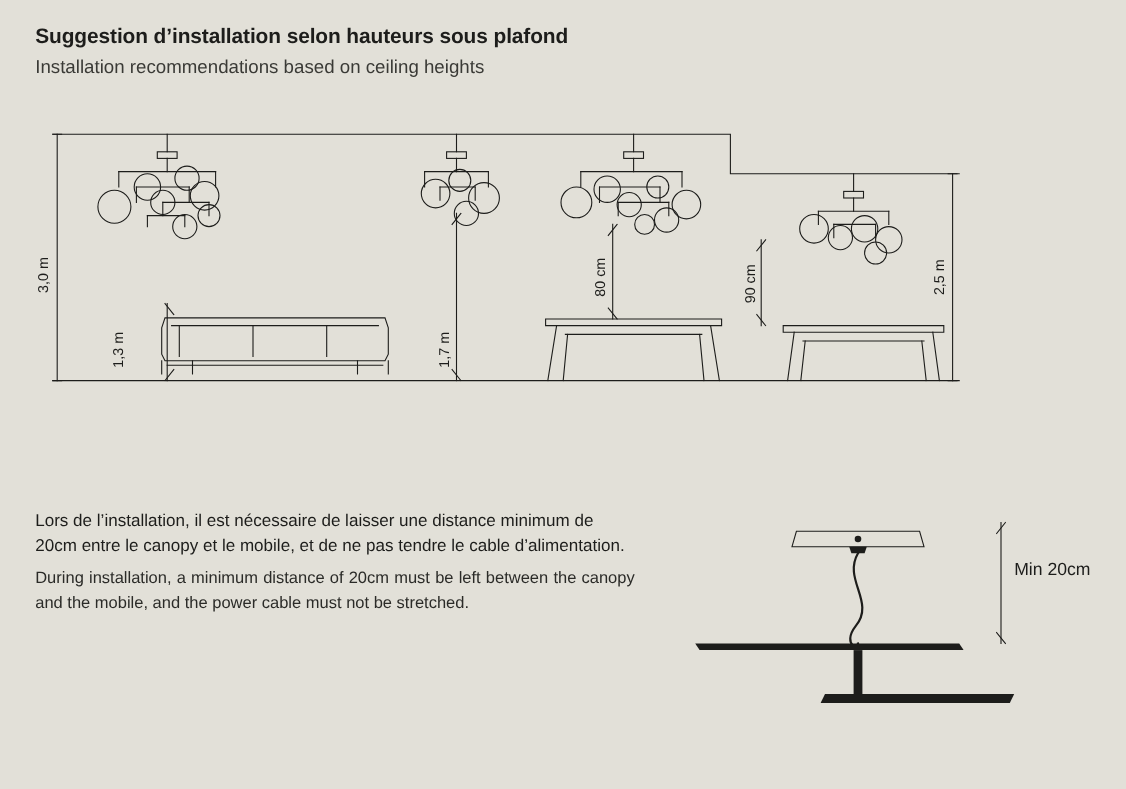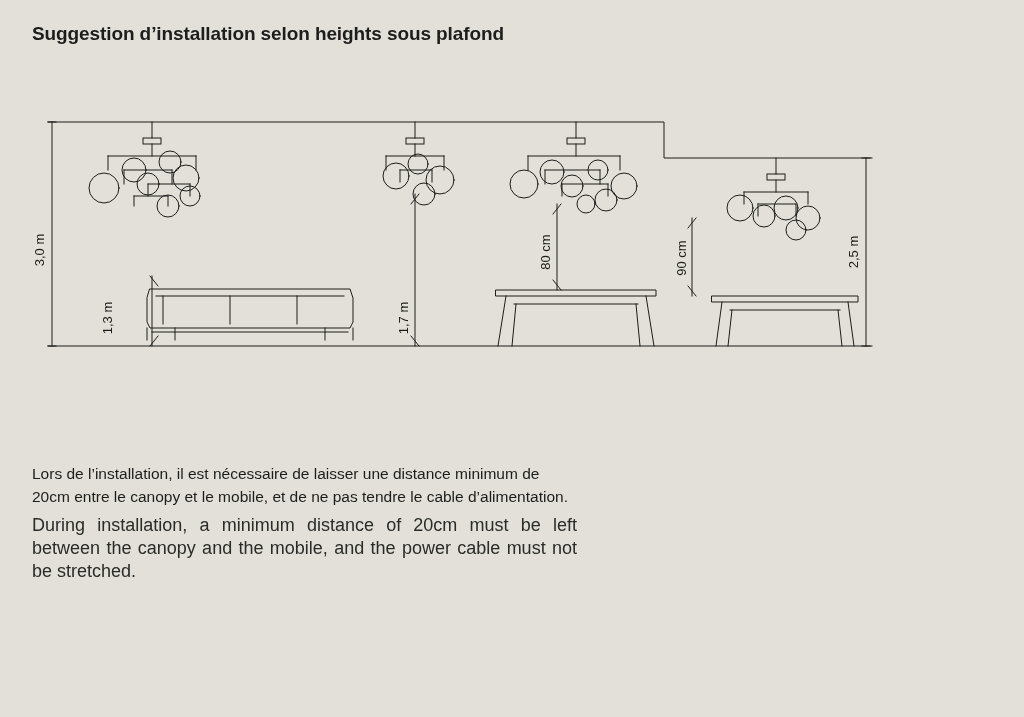--- a/index.html
+++ b/index.html
@@ -56,21 +56,21 @@
     top: 462px;
     width: 545px;
   }
   .note-fr {
     font-size: 15.5px;
     font-weight: normal;
     line-height: 23px;
     margin: 0 0 6px 0;
   }
   .note-en {
-    font-size: 18px;
+    font-size: 15px;
     font-weight: normal;
     line-height: 23px;
     color: #2b2b28;
     margin: 0;
     text-align: justify;
   }
 
   .diagram-bottom {
     position: absolute;
     left: 600px;
@@ -84,21 +84,22 @@
     font-family: "Liberation Sans", sans-serif;
     fill: #1d1d1b;
   }
 </style>
 </head>
 <body>
 
 <div class="page">
 
   <div class="title-block">
-    <p class="title-fr">Suggestion d’installation selon heights sous plafond</p>
+    <p class="title-fr">Suggestion d’installation selon hauteurs sous plafond</p>
+    <p class="title-en">Installation recommendations based on ceiling heights</p>
   </div>
 
   <div class="diagram-top">
     <svg width="1024" height="290" viewBox="0 0 1024 290">
       <g fill="none" stroke="#1d1d1b" stroke-width="1" stroke-linecap="square">
 
         <path d="M48 22 L664 22 L664 58 L872 58"></path>
 
         <path d="M48 246 L872 246"></path>
 
@@ -221,14 +222,41 @@
       <text x="686" y="158" font-size="13" transform="rotate(-90 686 158)" text-anchor="middle">90 cm</text>
       <text x="858" y="152" font-size="13" transform="rotate(-90 858 152)" text-anchor="middle">2,5 m</text>
     </svg>
   </div>
 
   <div class="note-block">
     <p class="note-fr">Lors de l’installation, il est nécessaire de laisser une distance minimum de 20cm entre le canopy et le mobile, et de ne pas tendre le cable d’alimentation.</p>
     <p class="note-en">During installation, a minimum distance of 20cm must be left between the canopy and the mobile, and the power cable must not be stretched.</p>
   </div>
 
+  <div class="diagram-bottom">
+    <svg width="424" height="262" viewBox="0 0 424 262">
+      <g fill="none" stroke="#1d1d1b" stroke-width="1" stroke-linecap="square">
+
+        <g>
+          <path d="M124 28 L236 28 L240 42 L120 42 Z" fill="#e2e0d8"></path>
+          <circle cx="180" cy="35" r="3" fill="#1d1d1b" stroke="none"></circle>
+          <path d="M172 42 L188 42 L186 48 L174 48 Z" fill="#1d1d1b" stroke="none"></path>
+        </g>
+
+        <path d="M180 48 C 166 72, 196 92, 178 114 C 164 132, 184 138, 180 130" stroke-width="2"></path>
+
+        <g>
+          <path d="M32 130 L272 130 L276 136 L36 136 Z" fill="#1d1d1b" stroke="none"></path>
+          <path d="M176 136 L184 136 L184 180 L176 180 Z" fill="#1d1d1b" stroke="none"></path>
+        </g>
+
+        <g>
+          <path d="M150 176 L322 176 L318 184 L146 184 Z" fill="#1d1d1b" stroke="none"></path>
+        </g>
+
+        <path d="M310 20 L310 130"></path>
+        <path d="M306 30 L314 20 M306 120 L314 130"></path>
+      </g>
+      <text x="322" y="68" font-size="16">Min 20cm</text>
+    </svg>
+  </div>
 
 </div>
 
 </body></html>

